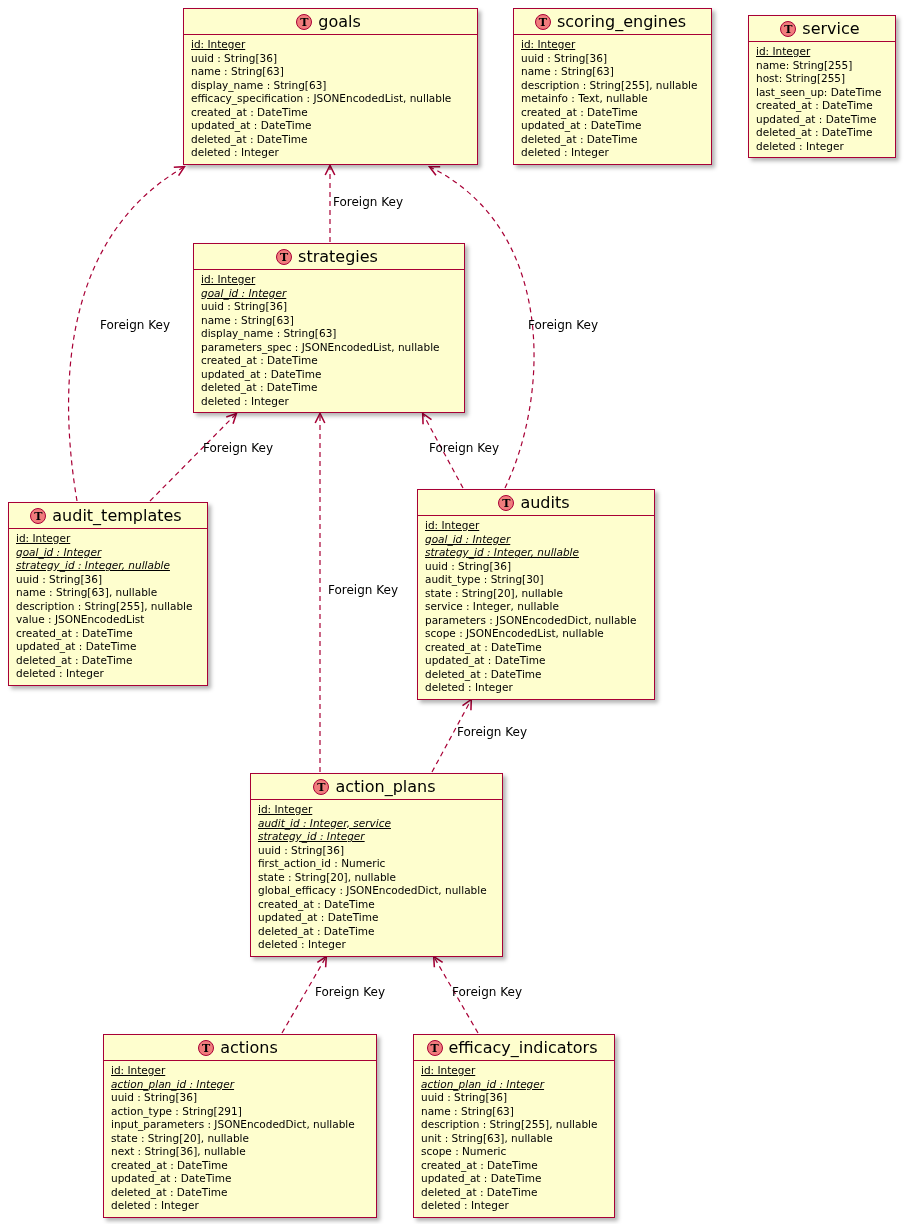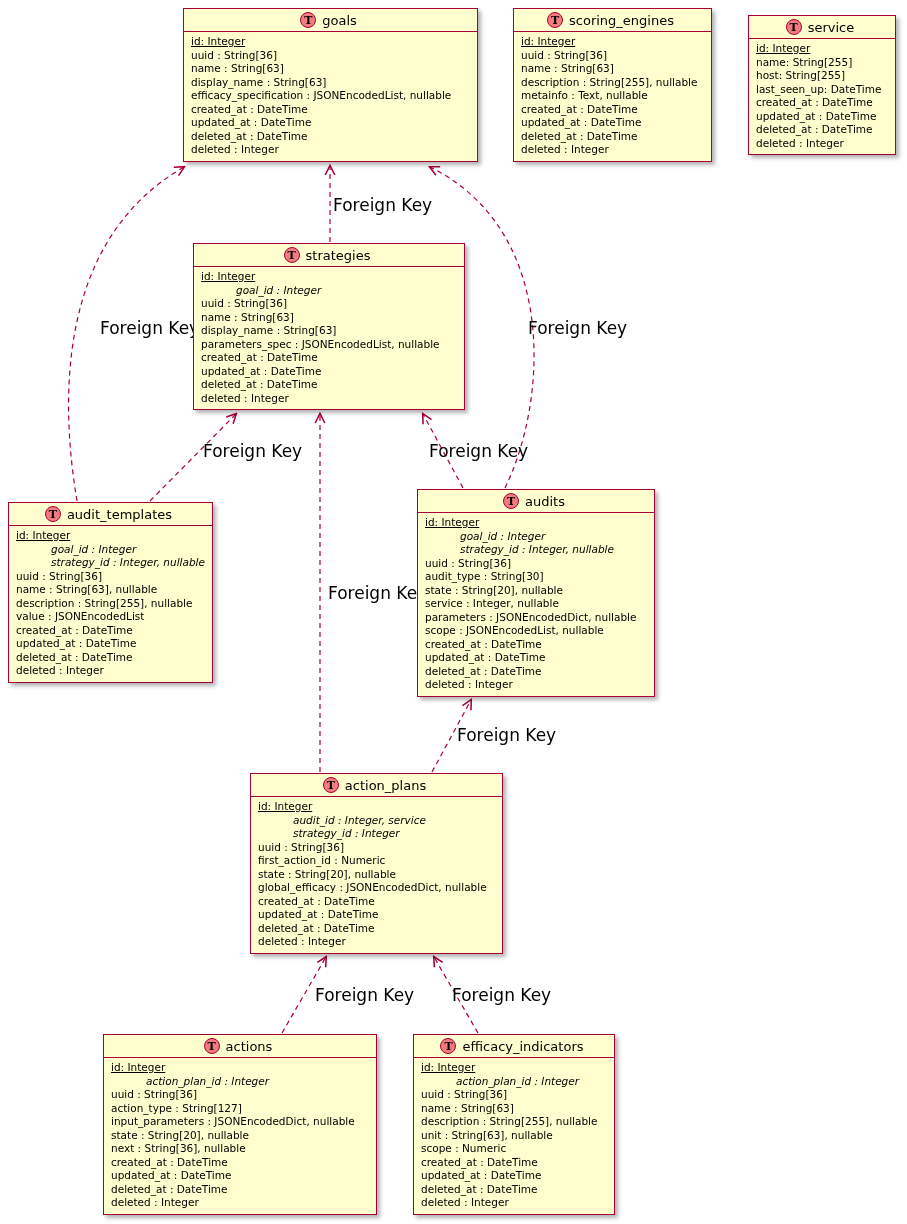--- a/index.html
+++ b/index.html
@@ -44,33 +44,33 @@
     background: var(--spot-fill);
     border: 1px solid var(--table-border);
     text-align: center;
     line-height: 15px;
     font-family: "DejaVu Serif", serif;
     font-weight: bold;
     font-size: 11px;
     color: #000;
     flex: 0 0 auto;
   }
-  .tbl-name { font-size: 13px; }
+  .tbl-name { font-size: 16px; }
   .tbl-fields { padding: 3px 0 4px 0; }
   .field {
     padding: 0 7px;
     line-height: 13.5px;
     white-space: nowrap;
   }
   .field.pk { text-decoration: underline; }
-  .field.fk { font-style: italic; margin-left: 35px; }
+  .field.fk { text-decoration: underline; font-style: italic; }
 
   .rel-label {
     position: absolute;
-    font-size: 17px;
+    font-size: 12px;
     color: var(--text);
     white-space: nowrap;
   }
 
   svg#relations { position: absolute; left: 0; top: 0; }
   path.rel {
     fill: none;
     stroke: var(--arrow);
     stroke-width: 1.2;
     stroke-dasharray: 5 4;
@@ -245,21 +245,21 @@
 
   <div class="table-box" style="left:103px; top:1034px; min-width:274px;">
     <div class="tbl-title">
       <span class="spot">T</span>
       <span class="tbl-name">actions</span>
     </div>
     <div class="tbl-fields">
         <div class="field pk">id: Integer</div>
         <div class="field fk">action_plan_id : Integer</div>
         <div class="field">uuid : String[36]</div>
-        <div class="field">action_type : String[127]</div>
+        <div class="field">action_type : String[291]</div>
         <div class="field">input_parameters : JSONEncodedDict, nullable</div>
         <div class="field">state : String[20], nullable</div>
         <div class="field">next : String[36], nullable</div>
         <div class="field">created_at : DateTime</div>
         <div class="field">updated_at : DateTime</div>
         <div class="field">deleted_at : DateTime</div>
         <div class="field">deleted : Integer</div>
       </div>
   </div>
 

